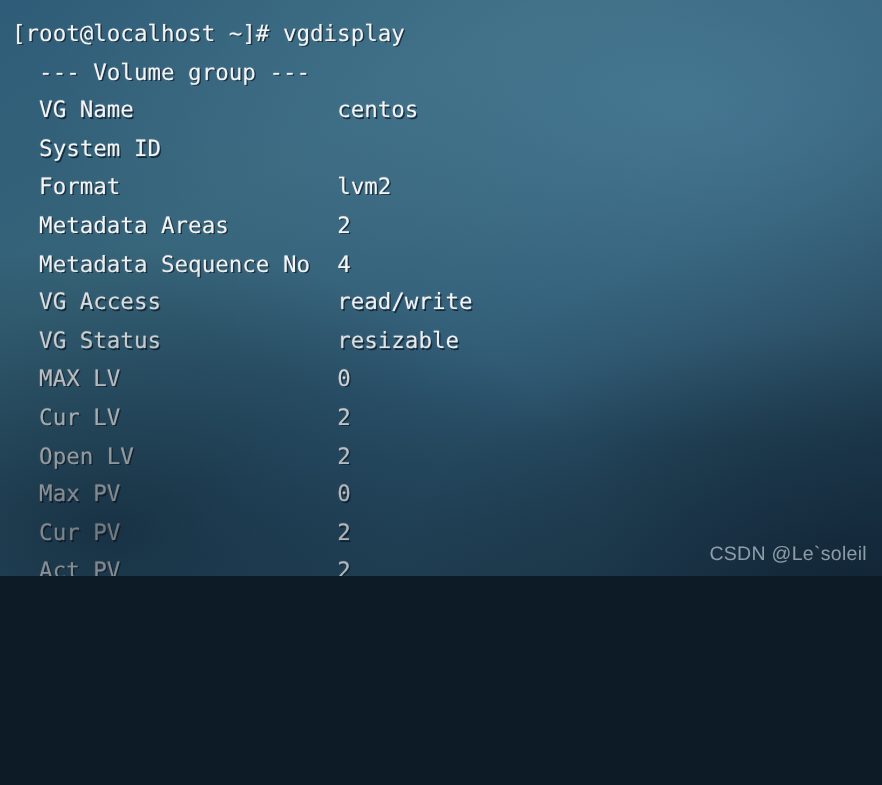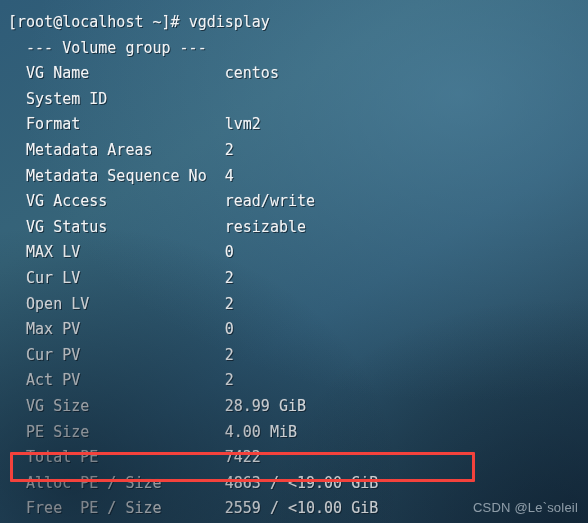--- a/index.html
+++ b/index.html
@@ -3,21 +3,21 @@
 <meta charset="utf-8">
 <style>
   html, body {
     margin: 0;
     padding: 0;
     background: #0d1b26;
   }
   #terminal {
     position: relative;
     width: 588px;
-    height: 523px;
+    height: 384px;
     overflow: hidden;
     background:
       radial-gradient(ellipse 120% 95% at 78% 18%, rgba(86,140,168,0.55) 0%, rgba(86,140,168,0.0) 62%),
       linear-gradient(148deg, #2f5c78 0%, #366479 30%, #2d5771 58%, #234459 78%, #1a3347 100%);
     font-family: "DejaVu Sans Mono", "Liberation Mono", monospace;
     font-size: 15px;
     line-height: 25.6px;
     color: #f2f4f6;
     -webkit-font-smoothing: none;
   }

